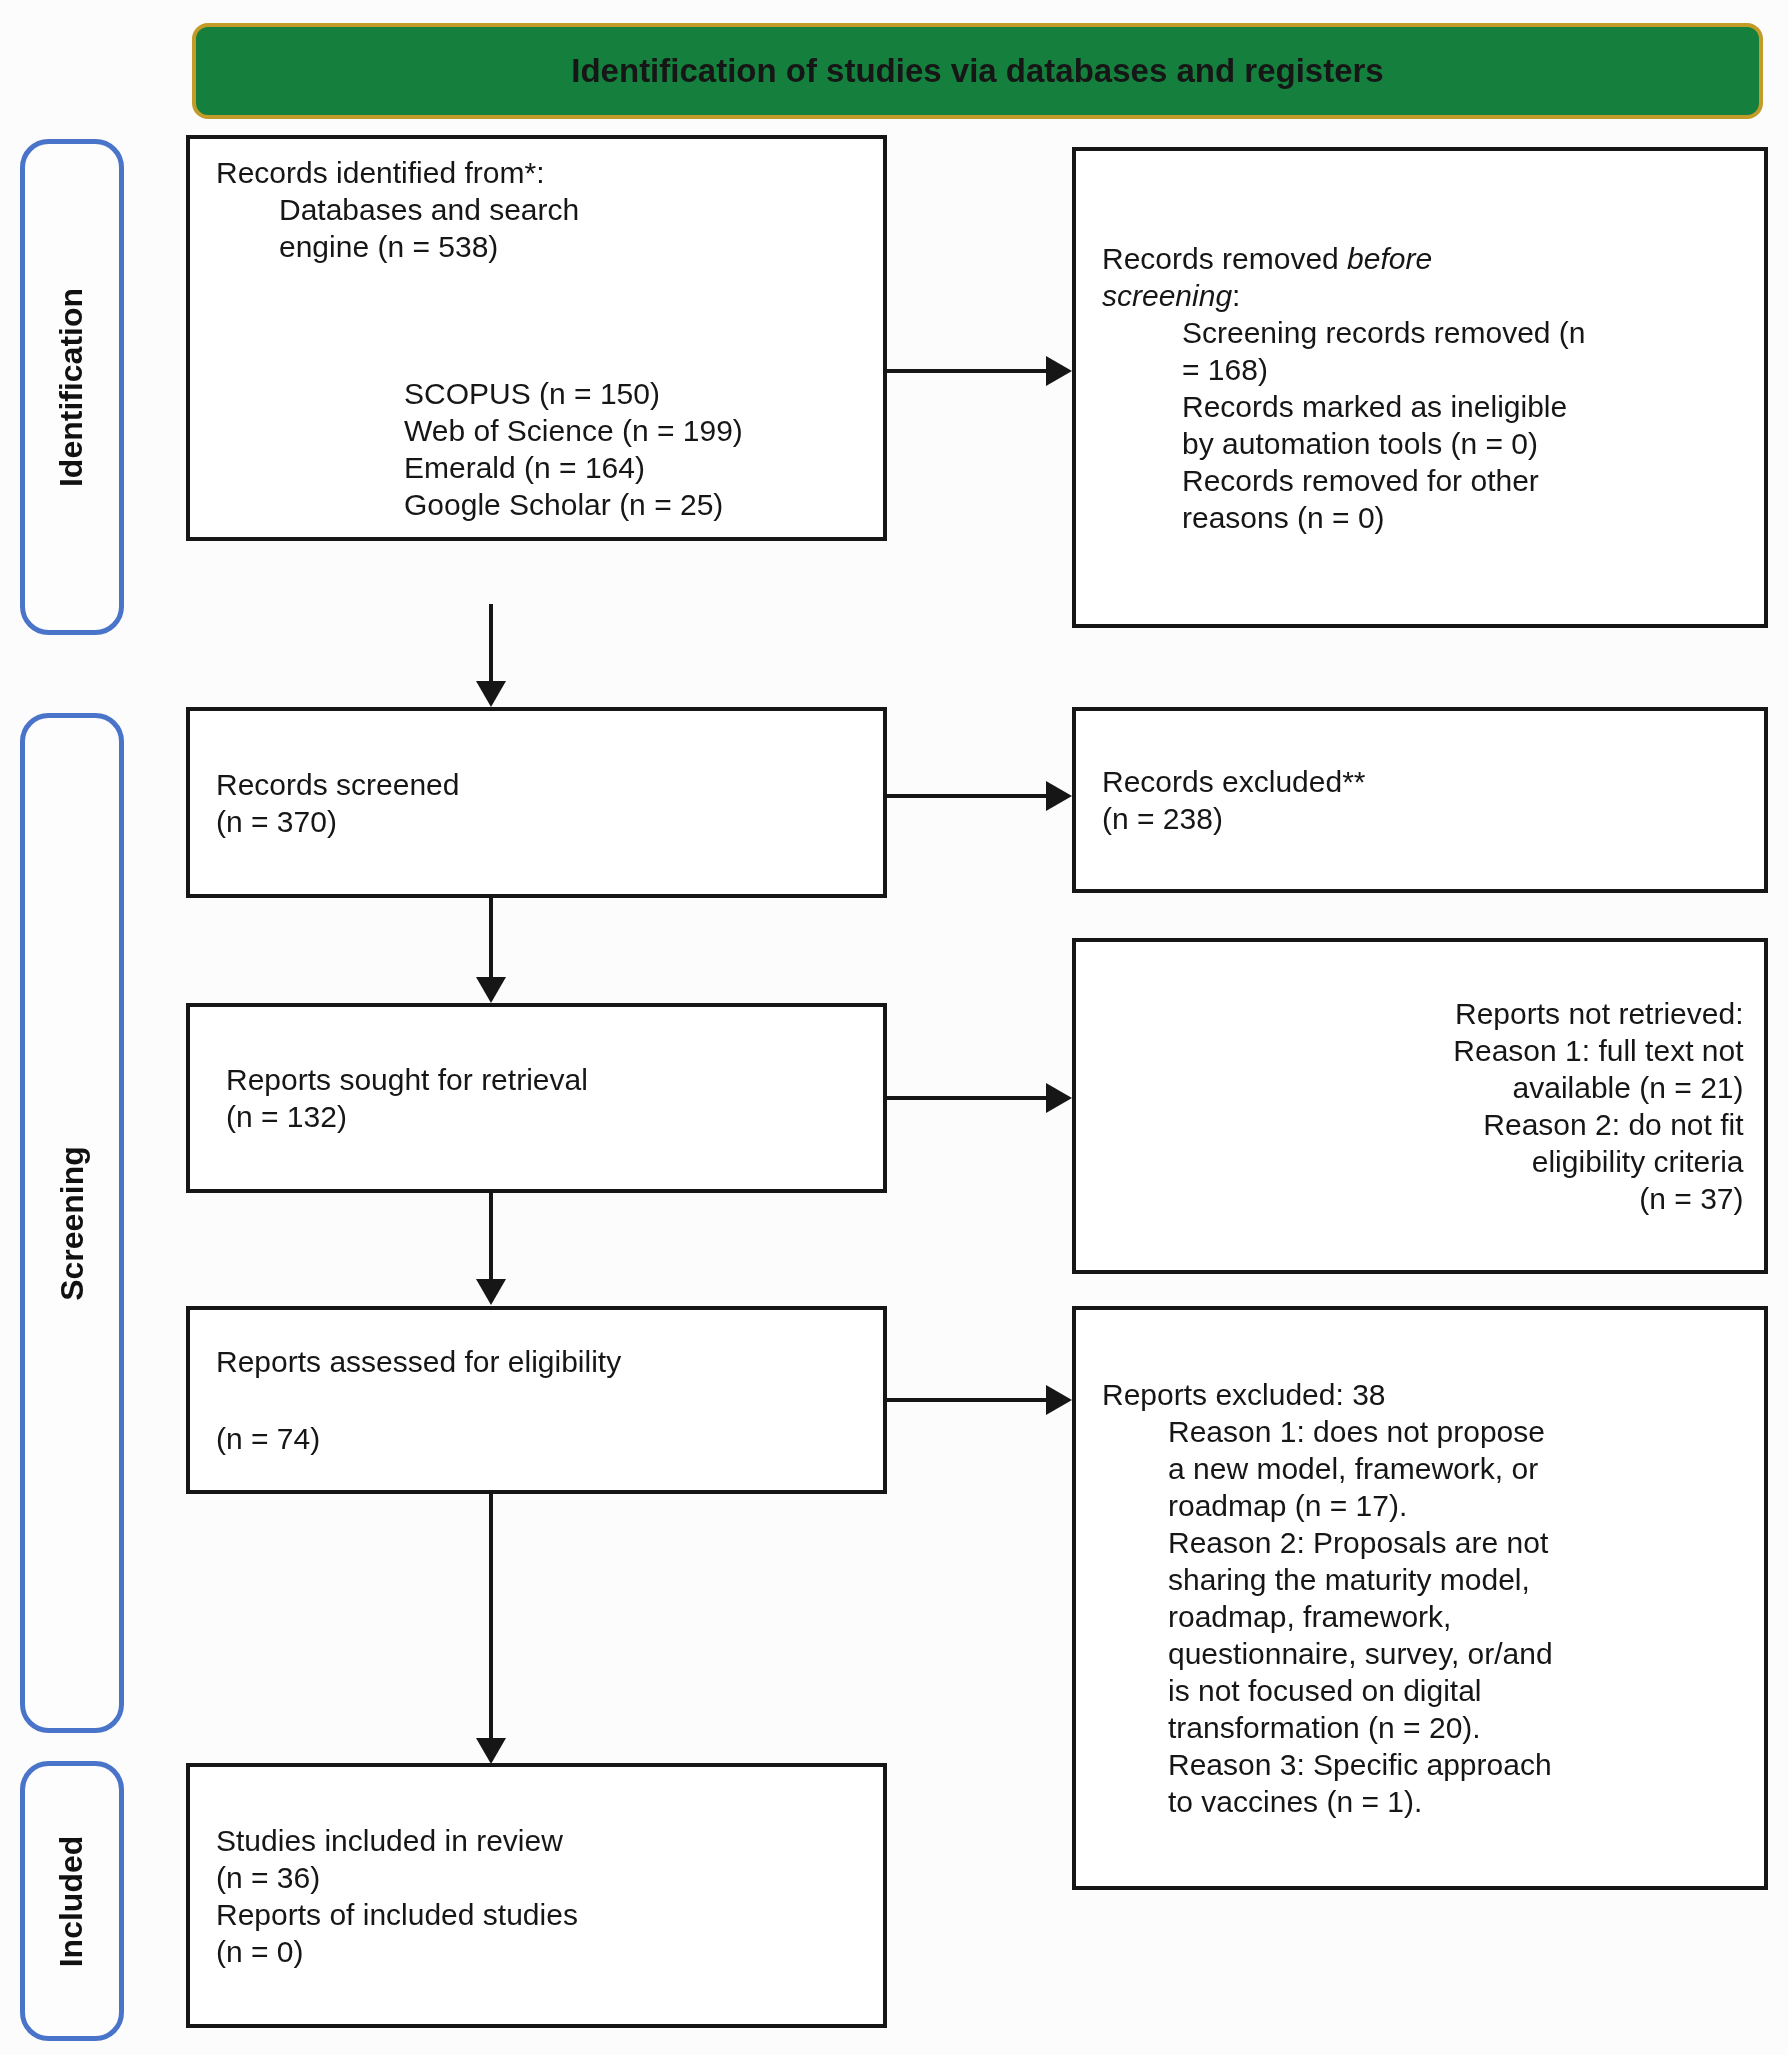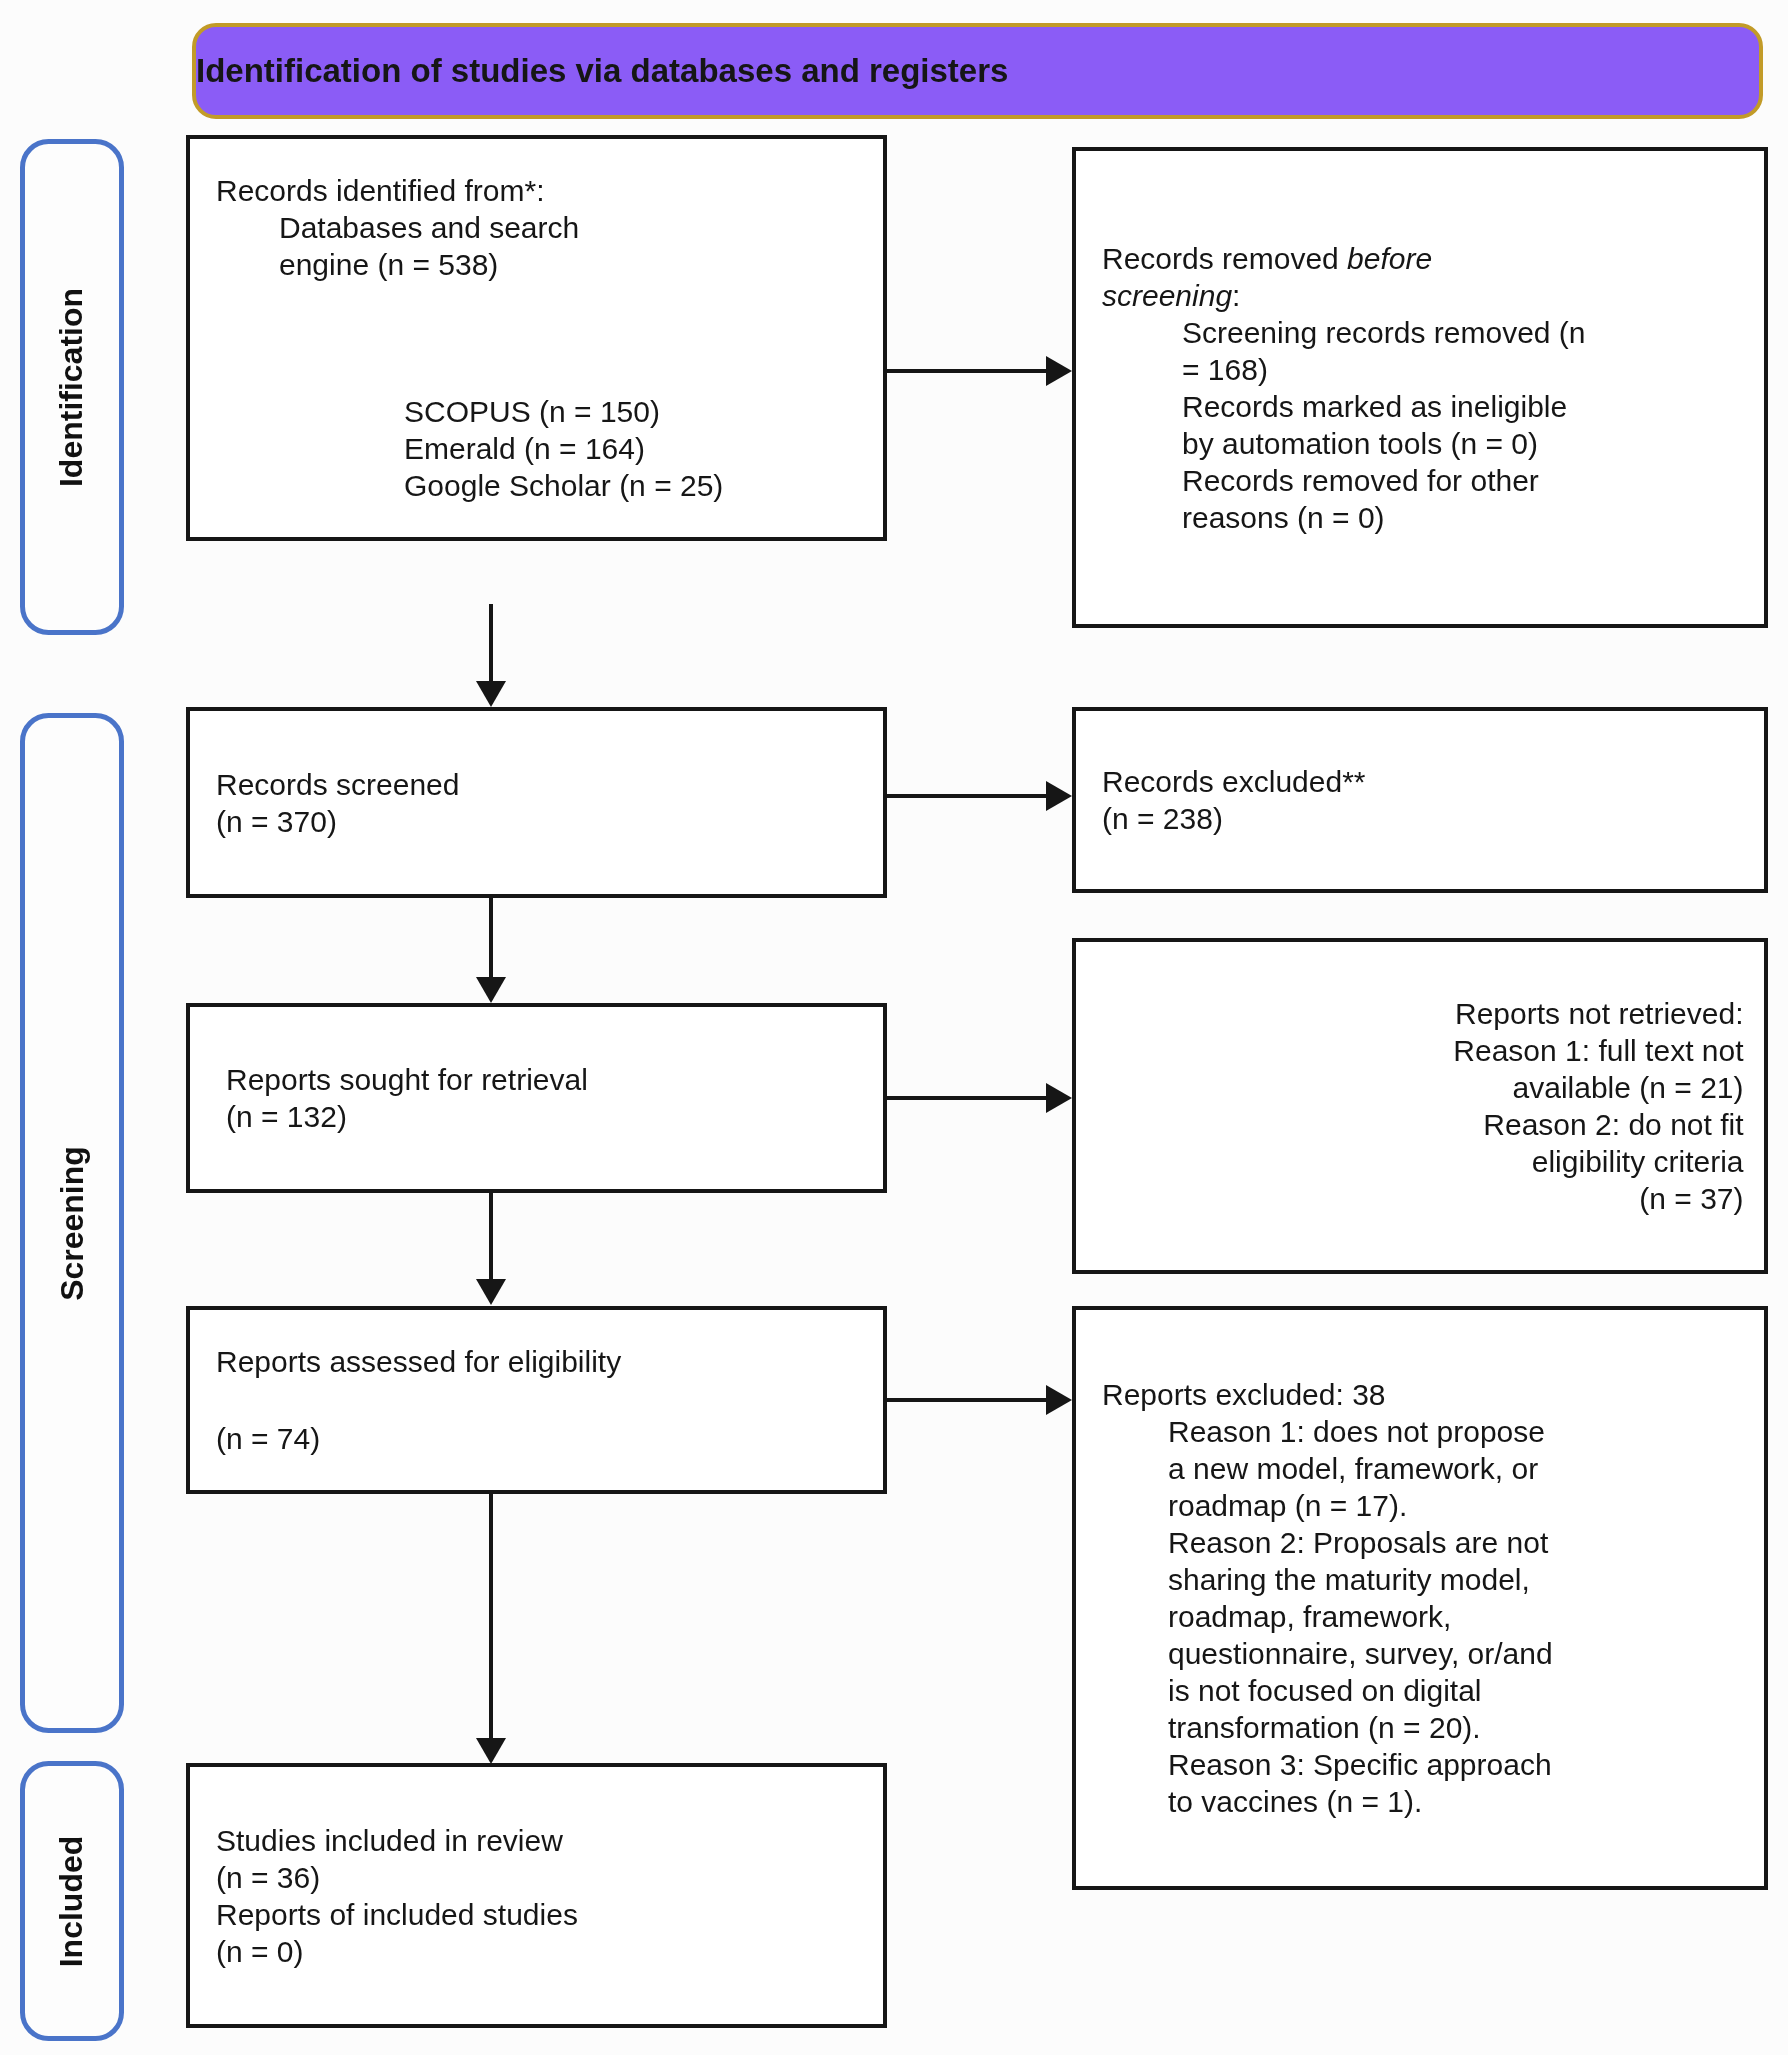--- a/index.html
+++ b/index.html
@@ -7,22 +7,22 @@
     --blue:#4A74C9;
     --ink:#161616;
   }
   html,body{margin:0;padding:0;}
   body{
     width:1788px;height:2056px;position:relative;background:#FCFCFC;
     font-family:"Liberation Sans", sans-serif;color:#161616;
   }
   .title-banner{
     position:absolute;left:192px;top:23px;width:1571px;height:96px;
-    box-sizing:border-box;border:4px solid var(--gold);border-radius:24px;
-    background:#8b5cf6;display:flex;align-items:center;
+    box-sizing:border-box;border:4px solid var(--gold);border-radius:16px;
+    background:#15803d;display:flex;align-items:center;justify-content:center;
     font-size:33px;font-weight:bold;
   }
   .stage{
     position:absolute;left:20px;width:104px;box-sizing:border-box;
     border:5.1px solid var(--blue);border-radius:28.5px;background:#FDFDFD;
     display:flex;align-items:center;justify-content:center;
   }
   .stage span{
     transform:rotate(-90deg);white-space:nowrap;
     font-size:32px;font-weight:bold;color:#111;
@@ -89,20 +89,21 @@
   </div>
   <div class="stage" id="stage-included">
     <span>Included</span>
   </div>
 
   <div class="node col-left" id="box-identified">
     <div>Records identified from*:</div>
     <div class="ind-a">Databases and search</div>
     <div class="ind-a">engine (n = 538)</div>
     <div class="ind-b gap-top">SCOPUS (n = 150)</div>
+    <div class="ind-b">Web of Science (n = 199)</div>
     <div class="ind-b">Emerald (n = 164)</div>
     <div class="ind-b">Google Scholar (n = 25)</div>
   </div>
 
   <div class="node col-right" id="box-removed">
     <div><span>Records removed </span><em>before</em></div>
     <div><em>screening</em><span>:</span></div>
     <div class="ind-c">Screening records removed (n</div>
     <div class="ind-c">= 168)</div>
     <div class="ind-c">Records marked as ineligible</div>

